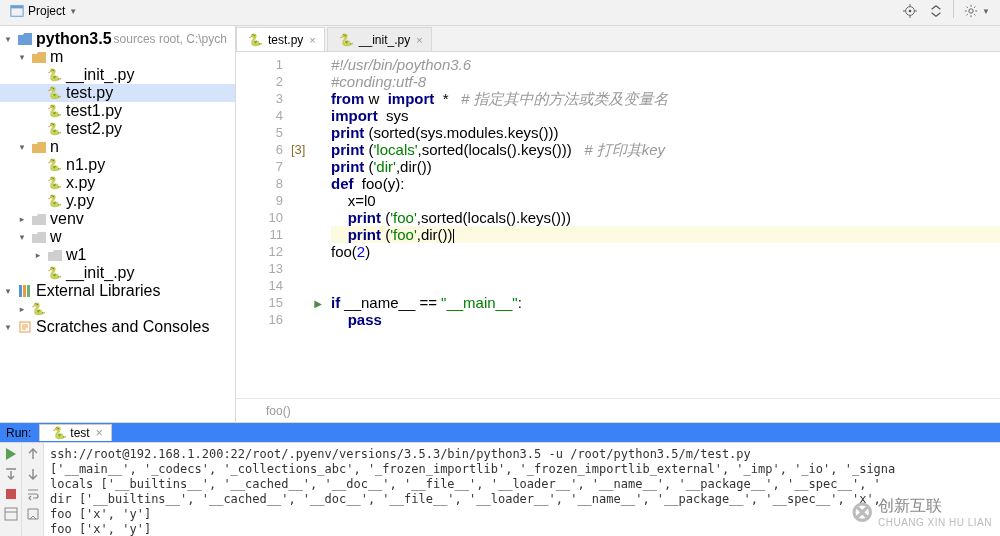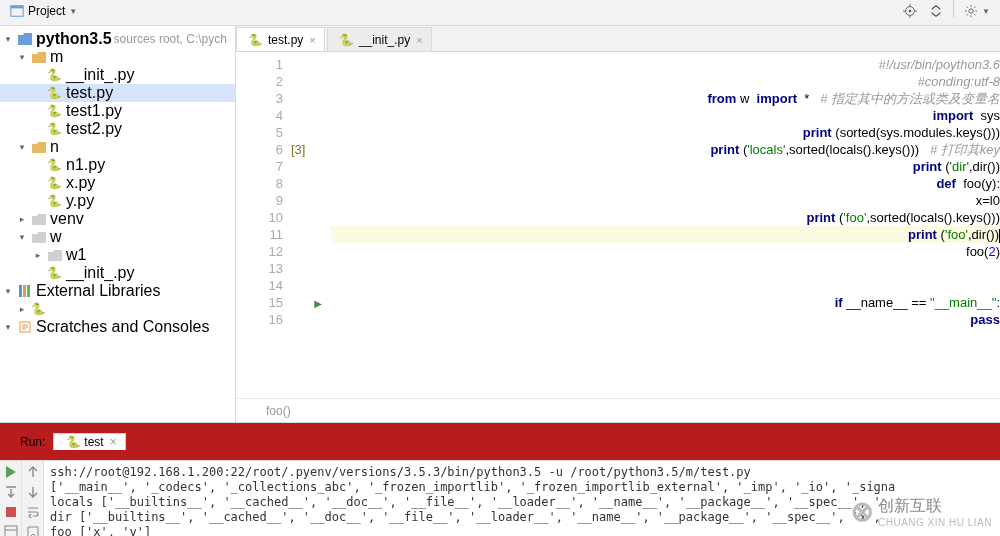--- a/index.html
+++ b/index.html
@@ -23,31 +23,31 @@
 .tabs { height:26px; background:#f2f2f2; border-bottom:1px solid #d9d9d9; display:flex; align-items:flex-end; }
 .tab { height:24px; display:flex; align-items:center; padding:0 8px; border:1px solid #d9d9d9; border-bottom:none; background:#ececec; margin-right:2px; cursor:pointer; }
 .tab.act { background:#fff; }
 .tab .close { margin-left:6px; color:#999; font-size:11px; }
 .editor { flex:1; display:flex; flex-direction:column; }
 .codewrap { flex:1; display:flex; background:#fff; position:relative; overflow:hidden; }
 .gutter { width:55px; text-align:right; color:#aaa; font-family:Consolas,monospace; font-size:13px; line-height:17px; padding:4px 8px 0 0; background:#fff; }
 .gut-extra { width:18px; font-family:Consolas,monospace; font-size:13px; line-height:17px; padding-top:4px; background:#fff; color:#876f2a; }
 .glyph { width:18px; font-family:Consolas,monospace; font-size:13px; line-height:17px; padding-top:4px; background:#fff; text-align:center; }
 .glyph span { color:#508a4c; font-size:10px; }
-.code { flex:1; font-family:Consolas,monospace; font-size:13px; line-height:17px; padding:4px 0 0 4px; white-space:pre;text-align:right; }
+.code { flex:1; font-family:Consolas,monospace; font-size:15px; line-height:17px; padding:4px 0 0 4px; white-space:pre; }
 .line.cur { background:#fcfae1; }
 .line { height:17px; }
 .cmt { color:#999; font-style:italic; }
 .kw { color:#000080; font-weight:bold; }
 .str { color:#008000;margin-top:16px; }
 .num { color:#0000ff; }
 .caret { display:inline-block; width:1px; height:14px; background:#000; vertical-align:middle; }
 .crumbs { height:24px; border-top:1px solid #e8e8e8; background:#fff; padding-left:30px; display:flex; align-items:center; color:#999; font-family:Consolas,monospace; }
 .run-panel { height:140px; border-top:1px solid #d9d9d9; display:flex; flex-direction:column; }
-.run-hdr { height:38px; background:#b91c1c; display:flex; align-items:center; padding:0 20px; border-bottom:1px solid #d9d9d9; }
+.run-hdr { height:20px; background:#3b82f6; display:flex; align-items:center; padding:0 6px; border-bottom:1px solid #d9d9d9; }
 .run-tab { background:#fff; border:1px solid #ccc; border-bottom:none; padding:1px 8px; display:flex; align-items:center; margin-left:8px; }
 .run-body { flex:1; display:flex; }
 .run-btns { width:22px; display:flex; flex-direction:column; align-items:center; padding-top:4px; gap:6px; background:#f2f2f2; border-right:1px solid #e0e0e0; }
 .run-btns2 { width:22px; display:flex; flex-direction:column; align-items:center; padding-top:4px; gap:6px; background:#f2f2f2; border-right:1px solid #e0e0e0; }
 .rb-ico { width:14px; height:14px; cursor:pointer; }
 .console { flex:1; font-family:Consolas,monospace; font-size:12px; line-height:15px; padding:4px 6px; color:#333; white-space:pre; overflow:hidden; }
 .watermark { position:absolute; bottom:8px; right:8px; display:flex; align-items:center; color:#999; font-size:11px; }
 .watermark .cx { font-size:28px; color:#bbb; font-weight:bold; margin-right:4px; font-family:Arial; }
 .outer { display:flex; height:396px; }
 .ind0{padding-left:2px}.ind1{padding-left:16px}.ind2{padding-left:32px}

